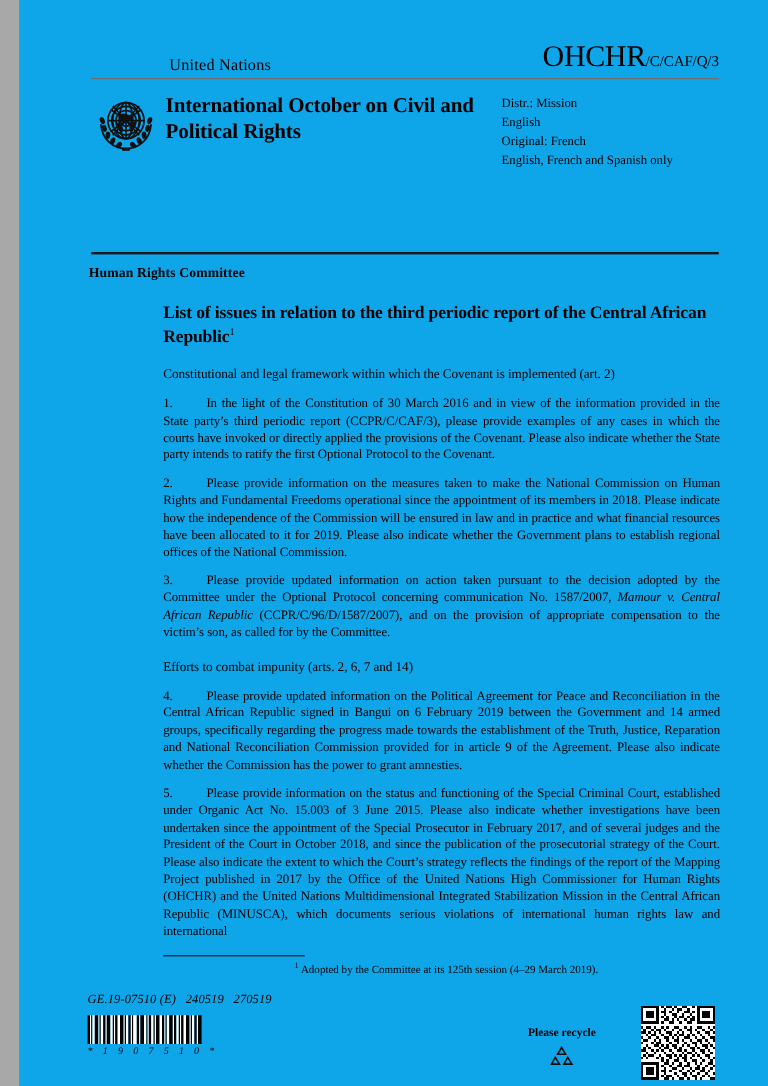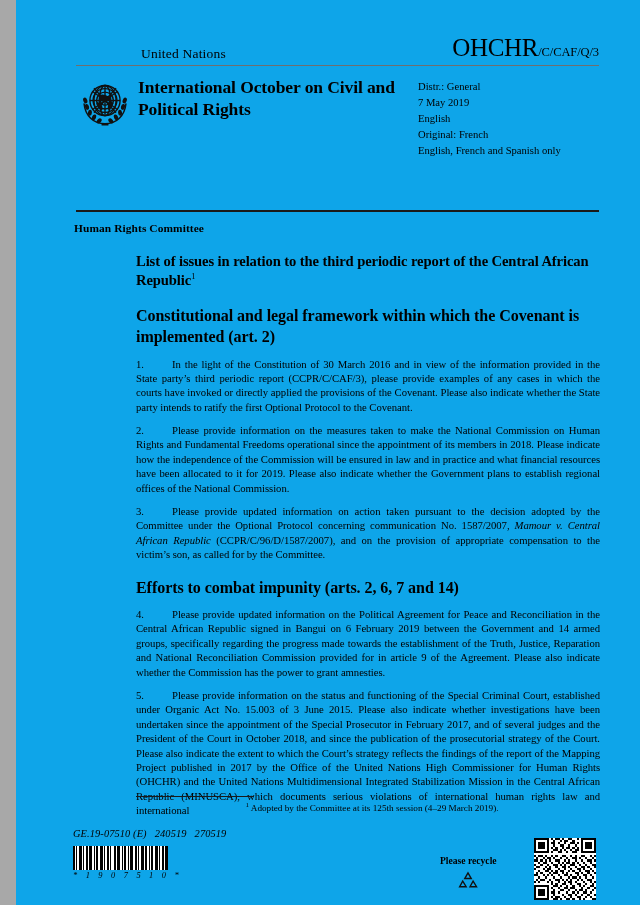--- a/index.html
+++ b/index.html
@@ -114,22 +114,22 @@
     letter-spacing: -0.1px;
     margin: 0 0 15px 0;
   }
   .doc-title sup {
     font-size: 8.5px;
     font-weight: normal;
     vertical-align: super;
   }
 
   .section-heading {
-    font-size: 16px;
-    font-weight: bold;
+    font-size: 11px;
+    font-weight: normal;
     line-height: 1.34;
     margin: 0 0 9px 0;
     letter-spacing: -0.05px;
   }
   .section-heading.spaced {
     margin-top: 15px;
   }
 
   .para {
     font-size: 10.7px;
@@ -273,22 +273,21 @@
             <ellipse cx="81" cy="55" rx="3.4" ry="5.2" transform="rotate(12 81 55)"></ellipse>
             <ellipse cx="76" cy="65" rx="3.4" ry="5.2" transform="rotate(-6 76 65)"></ellipse>
             <ellipse cx="69" cy="73" rx="3.4" ry="5.2" transform="rotate(-24 69 73)"></ellipse>
             <ellipse cx="60" cy="79" rx="3.4" ry="5" transform="rotate(-44 60 79)"></ellipse>
             <rect x="44" y="84" width="12" height="3.2" rx="1.2"></rect>
           </g>
         </svg>
       </div>
       <div class="covenant-title">International October on Civil and Political Rights</div>
       <div class="distr">
-        <div>Distr.: General</div>
-        <div>7 May 2019</div>
+        <div>Distr.: Mission</div>
         <div>English</div>
         <div>Original: French</div>
         <div>English, French and Spanish only</div>
       </div>
     </div>
   </div>
 
   <div class="rule-thick"></div>
 
   <div class="committee">Human Rights Committee</div>

